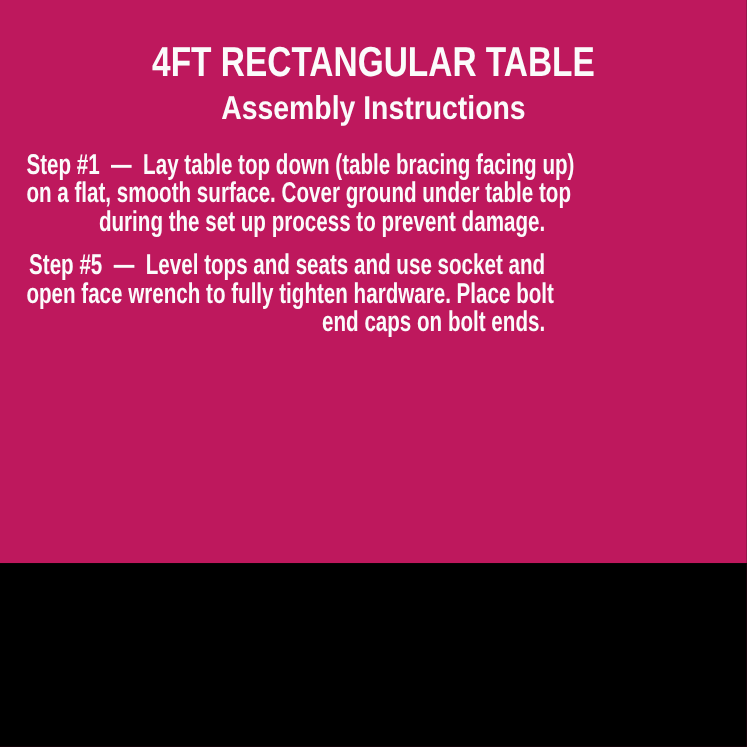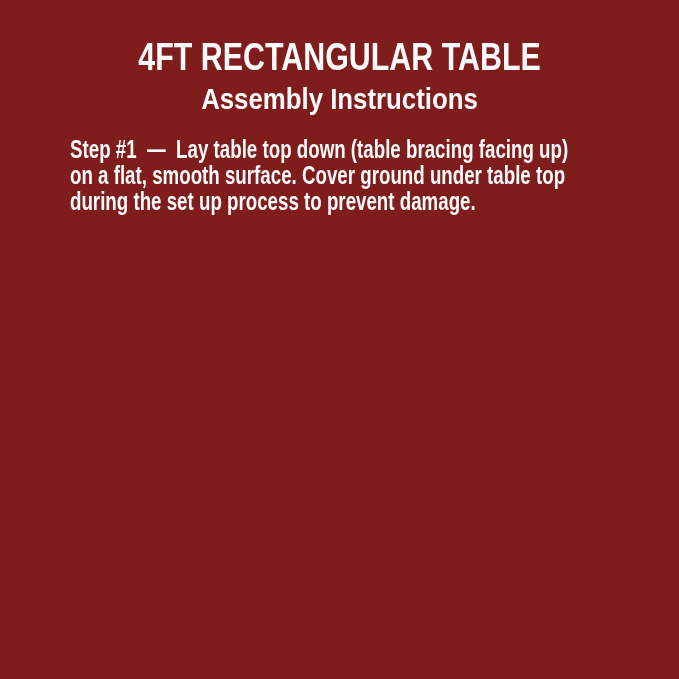--- a/index.html
+++ b/index.html
@@ -3,22 +3,22 @@
 <meta charset="utf-8">
 <style>
   html, body {
     margin: 0;
     padding: 0;
     background: #000000;
   }
   .page {
     position: relative;
     width: 679px;
-    height: 679px;
-    background: #7f1d1d;
+    height: 512px;
+    background: #be185d;
     color: #fbfbfb;
     font-family: "Liberation Sans", sans-serif;
     font-weight: bold;
     overflow: hidden;
     box-sizing: border-box;
     padding-top: 36px;
   }
   .title {
     margin: 0;
     font-size: 38px;
@@ -33,21 +33,22 @@
     margin: 4px 0 0 0;
     font-size: 30px;
     line-height: 34px;
     text-align: center;
     transform: scaleX(0.86);
     transform-origin: 50% 50%;
     white-space: pre;
   }
   .steps {
     margin-top: 20px;
-    padding-left: 70px;
+    padding-left: 24px;
+    text-align: right;
   }
   .step {
     margin: 0 0 13px 0;
   }
   .line {
     font-size: 26px;
     line-height: 26px;
     white-space: pre;
     transform: scaleX(0.72);
     transform-origin: 0 50%;
@@ -65,15 +66,20 @@
 
     <div class="step">
       <div class="line">Step #1  —  Lay table top down (table bracing facing up)</div>
       <div class="line">on a flat, smooth surface. Cover ground under table top</div>
       <div class="line">during the set up process to prevent damage.</div>
     </div>
 
 
 
 
+    <div class="step">
+      <div class="line">Step #5  —  Level tops and seats and use socket and</div>
+      <div class="line">open face wrench to fully tighten hardware. Place bolt</div>
+      <div class="line">end caps on bolt ends.</div>
+    </div>
 
   </div>
 </div>
 
 </body></html>

